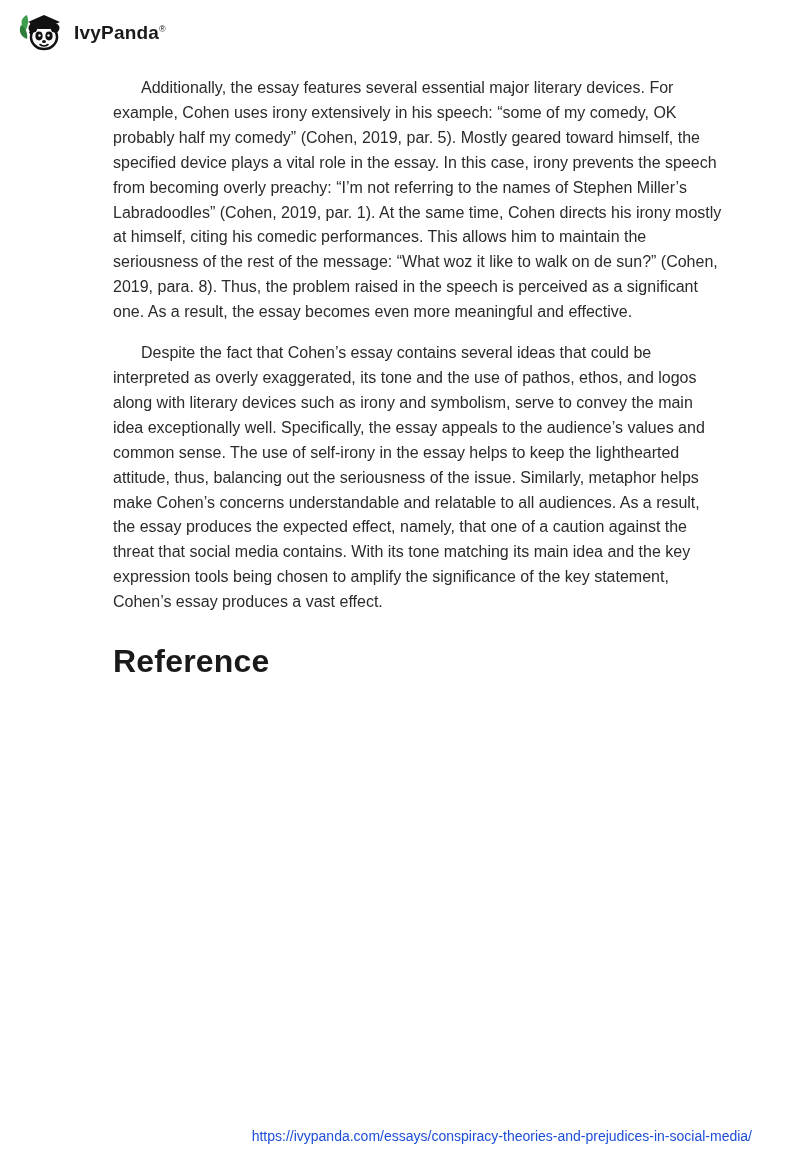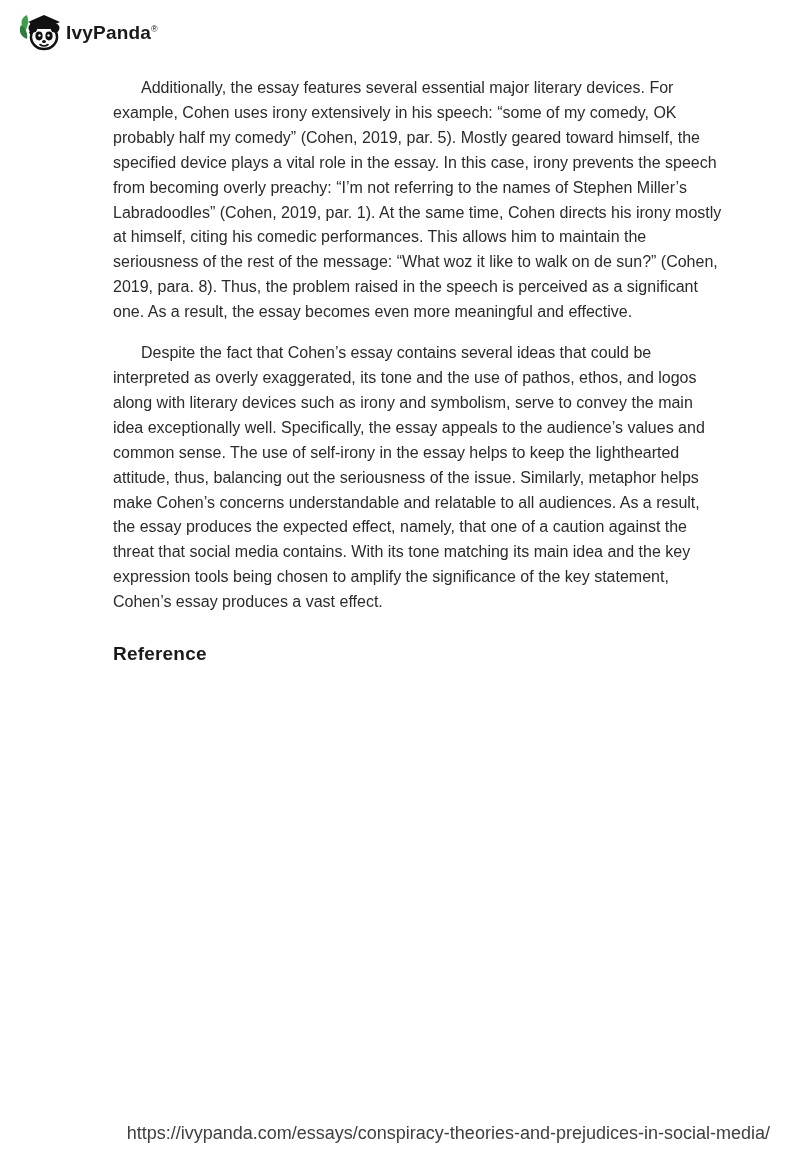--- a/index.html
+++ b/index.html
@@ -19,20 +19,21 @@
   
   .header {
     display: flex;
     align-items: center;
     padding: 10px 30px 6px 18px;
     height: 62px;
   }
   .logo-wrap {
     display: flex;
     align-items: center;
+    gap: 8px;
   }
   .brand {
     font-size: 19px;
     font-weight: bold;
     color: #1a1a1a;
     letter-spacing: 0.2px;
   }
   .brand sup {
     font-size: 9px;
     font-weight: normal;
@@ -49,33 +50,33 @@
     color: #2b2b2b;
   }
   .content p.essay {
     font-size: 16px;
     line-height: 24.9px;
     text-indent: 28px;
     margin-bottom: 16px;
     color: #2b2b2b;
   }
   h1.ref-heading {
-    font-size: 19px;
+    font-size: 32px;
     font-weight: bold;
     color: #1a1a1a;
     margin: 28px 0 38px 0;
     letter-spacing: 0.2px;
   }
   
   .footer-url {
     position: absolute;
-    right: 30px;
+    right: 48px;
     bottom: 16px;
-    font-size: 18px;
-    color: #404040;
+    font-size: 14px;
+    color: #1d4ed8;
   }
   .logo-svg { display: block; }
 </style>
 </head>
 <body>
 
 <div class="page">
 
   <div class="header">
     <div class="logo-wrap">

